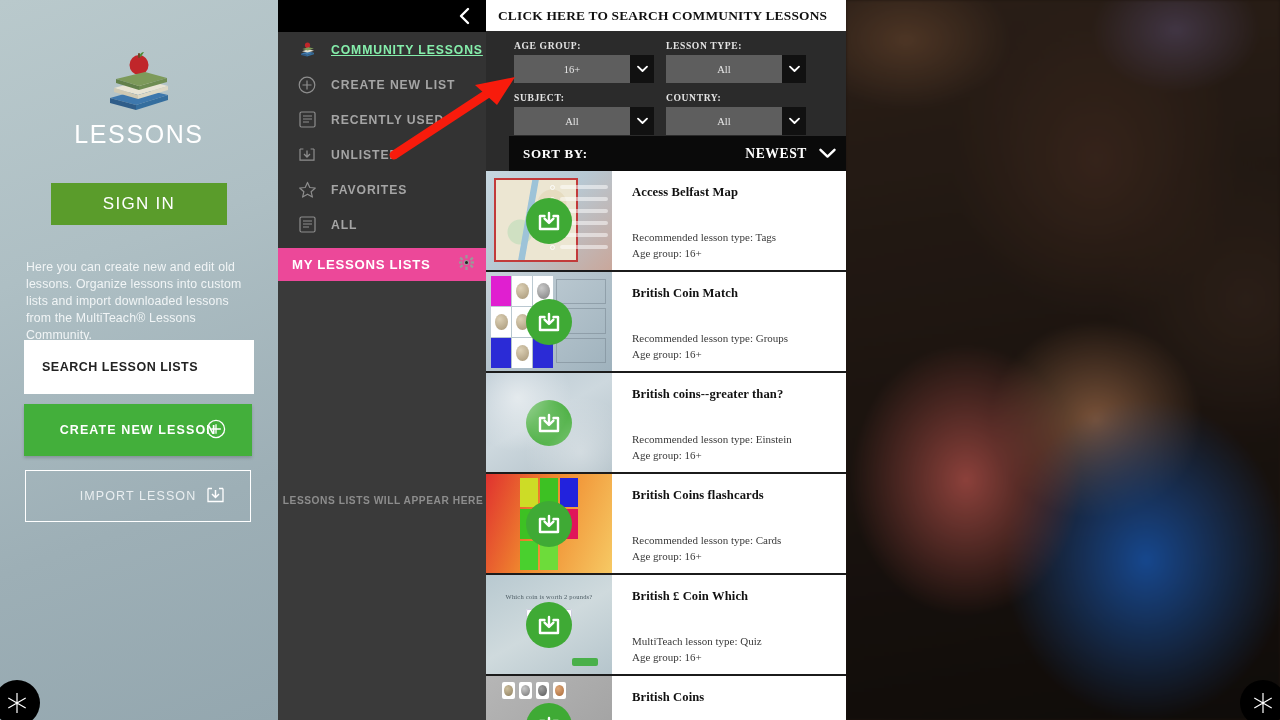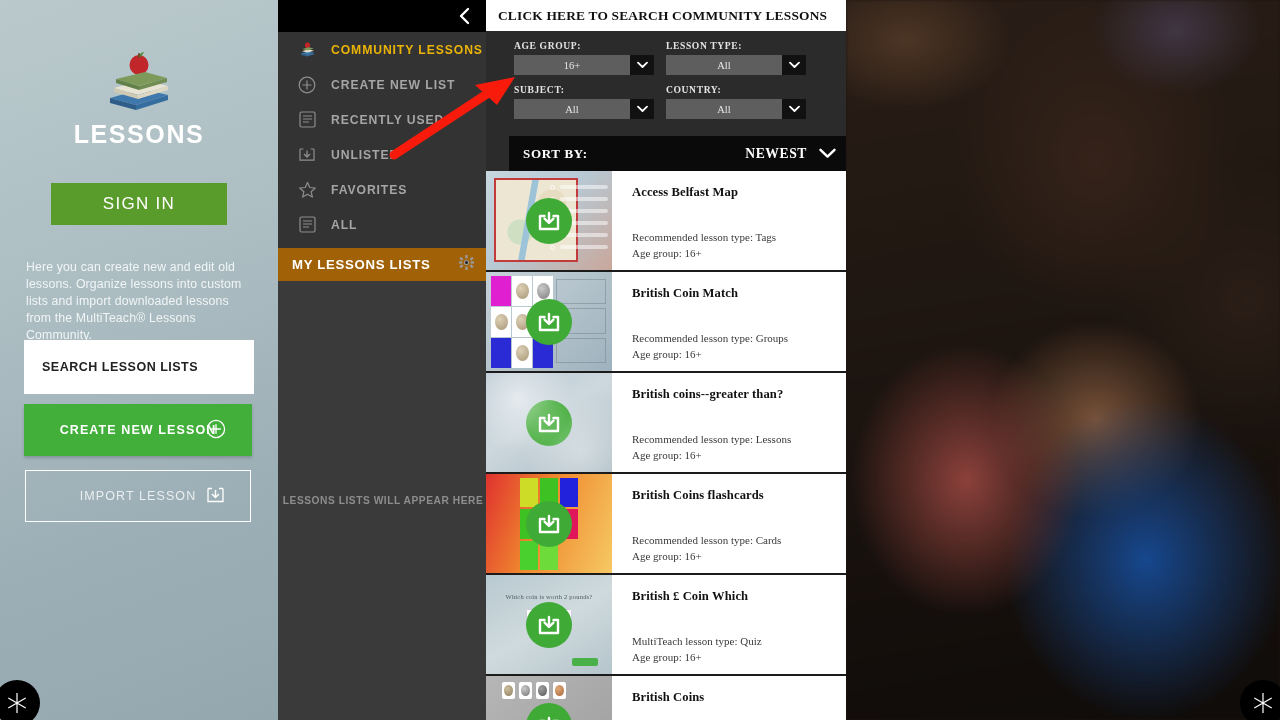--- a/index.html
+++ b/index.html
@@ -12,21 +12,21 @@
 
   
   #left-panel{
     position:absolute; left:0; top:0; width:278px; height:720px;
     background:linear-gradient(160deg,#b9c9cc 0%, #aebfc4 35%, #9dafb6 70%, #94a7af 100%);
     overflow:hidden;
   }
   #books-icon{ margin:52px auto 0; width:86px; height:62px; position:relative; }
   #lessons-title{
     text-align:center; color:#ffffff; font-size:25px; letter-spacing:1.6px;
-    font-weight:700; margin-top:6px;
+    font-weight:400; margin-top:6px;
   }
   #signin-button{
     display:block; width:176px; height:42px; margin:34px auto 0;
     background:#5a9c2b; color:#fff; border:none; cursor:pointer;
     font-size:17px; letter-spacing:1.3px; font-family:inherit;
   }
   #left-desc{
     width:226px; margin:34px auto 0; text-align:left;
     color:#f1f5f6; font-size:12.3px; line-height:17px; letter-spacing:.15px;
   }
@@ -70,24 +70,24 @@
     height:35px; display:flex; align-items:center; padding-left:16px;
     cursor:pointer; user-select:none;
   }
   .nav-item .nav-ico{
     width:26px; display:flex; align-items:center; justify-content:center;
     margin-right:11px; flex:0 0 26px;
   }
   .nav-item .nav-lbl{
     font-size:12.2px; letter-spacing:.9px; font-weight:bold; color:#a5a5a5;
   }
-  .nav-item.active .nav-lbl{ color:#eab308; }
+  .nav-item.active .nav-lbl{ color:#86efac;text-decoration:underline; }
   #my-lessons-lists-bar{
     position:absolute; top:248px; left:0; width:210px; height:33px;
-    background:#a16207; display:flex; align-items:center; padding:0 14px;
+    background:#ec4899; display:flex; align-items:center; padding:0 14px;
     justify-content:space-between;
   }
   #my-lessons-lists-bar .ttl{
     color:#fff; font-size:13.2px; font-weight:bold; letter-spacing:.7px;
   }
   #sidebar-empty{
     position:absolute; top:281px; left:0; width:210px; height:439px;
     background:#3a3a3a;
   }
   #lists-placeholder{
@@ -111,21 +111,21 @@
     background:#2b2b2b; padding:9px 0 10px 0; height:105px;
   }
   .filter-row{ display:flex; }
   .filter-cell{ width:172px; padding-left:28px; }
   .filter-cell.right{ padding-left:8px; }
   .filter-label{
     color:#e4e4e4; font-size:9.6px; font-weight:bold; letter-spacing:.6px;
     margin-bottom:4px; display:block;
   }
   .select-wrap{
-    display:flex; width:140px; height:20px; margin-bottom:9px; cursor:pointer;
+    display:flex; width:140px; height:28px; margin-bottom:9px; cursor:pointer;
   }
   .select-face{
     flex:1; background:#5e5e5e; color:#e8e8e8; font-size:10.5px;
     display:flex; align-items:center; justify-content:center;
   }
   .select-arrow{
     width:24px; background:#111; display:flex; align-items:center; justify-content:center;
   }
   #sortbar{
     height:35px; background:#0a0a0a; display:flex; align-items:center;
@@ -591,21 +591,21 @@
         <div class="dl-badge">
           <svg width="26" height="26" viewBox="0 0 26 26">
             <path d="M4 8V21H22V8" fill="none" stroke="#fff" stroke-width="2.4" stroke-linejoin="round"></path>
             <path d="M4 8h4.5M17.5 8H22" stroke="#fff" stroke-width="2.4" stroke-linecap="round"></path>
             <path d="M13 5v9.5M8.6 10.6L13 15l4.4-4.4" fill="none" stroke="#fff" stroke-width="2.4" stroke-linecap="round" stroke-linejoin="round"></path>
           </svg>
         </div>
       </div>
       <div class="card-body">
         <div class="card-title">British coins--greater than?</div>
-        <div class="card-meta first">Recommended lesson type: Lessons</div>
+        <div class="card-meta first">Recommended lesson type: Einstein</div>
         <div class="card-meta">Age group: 16+</div>
       </div>
     </div>
 
     <div class="lesson-card">
       <div class="thumb t-cards">
         <div class="ctiles">
           <i style="background:#cddc26"></i>
             <i style="background:#3dc123"></i>
             <i style="background:#2222dd"></i>

